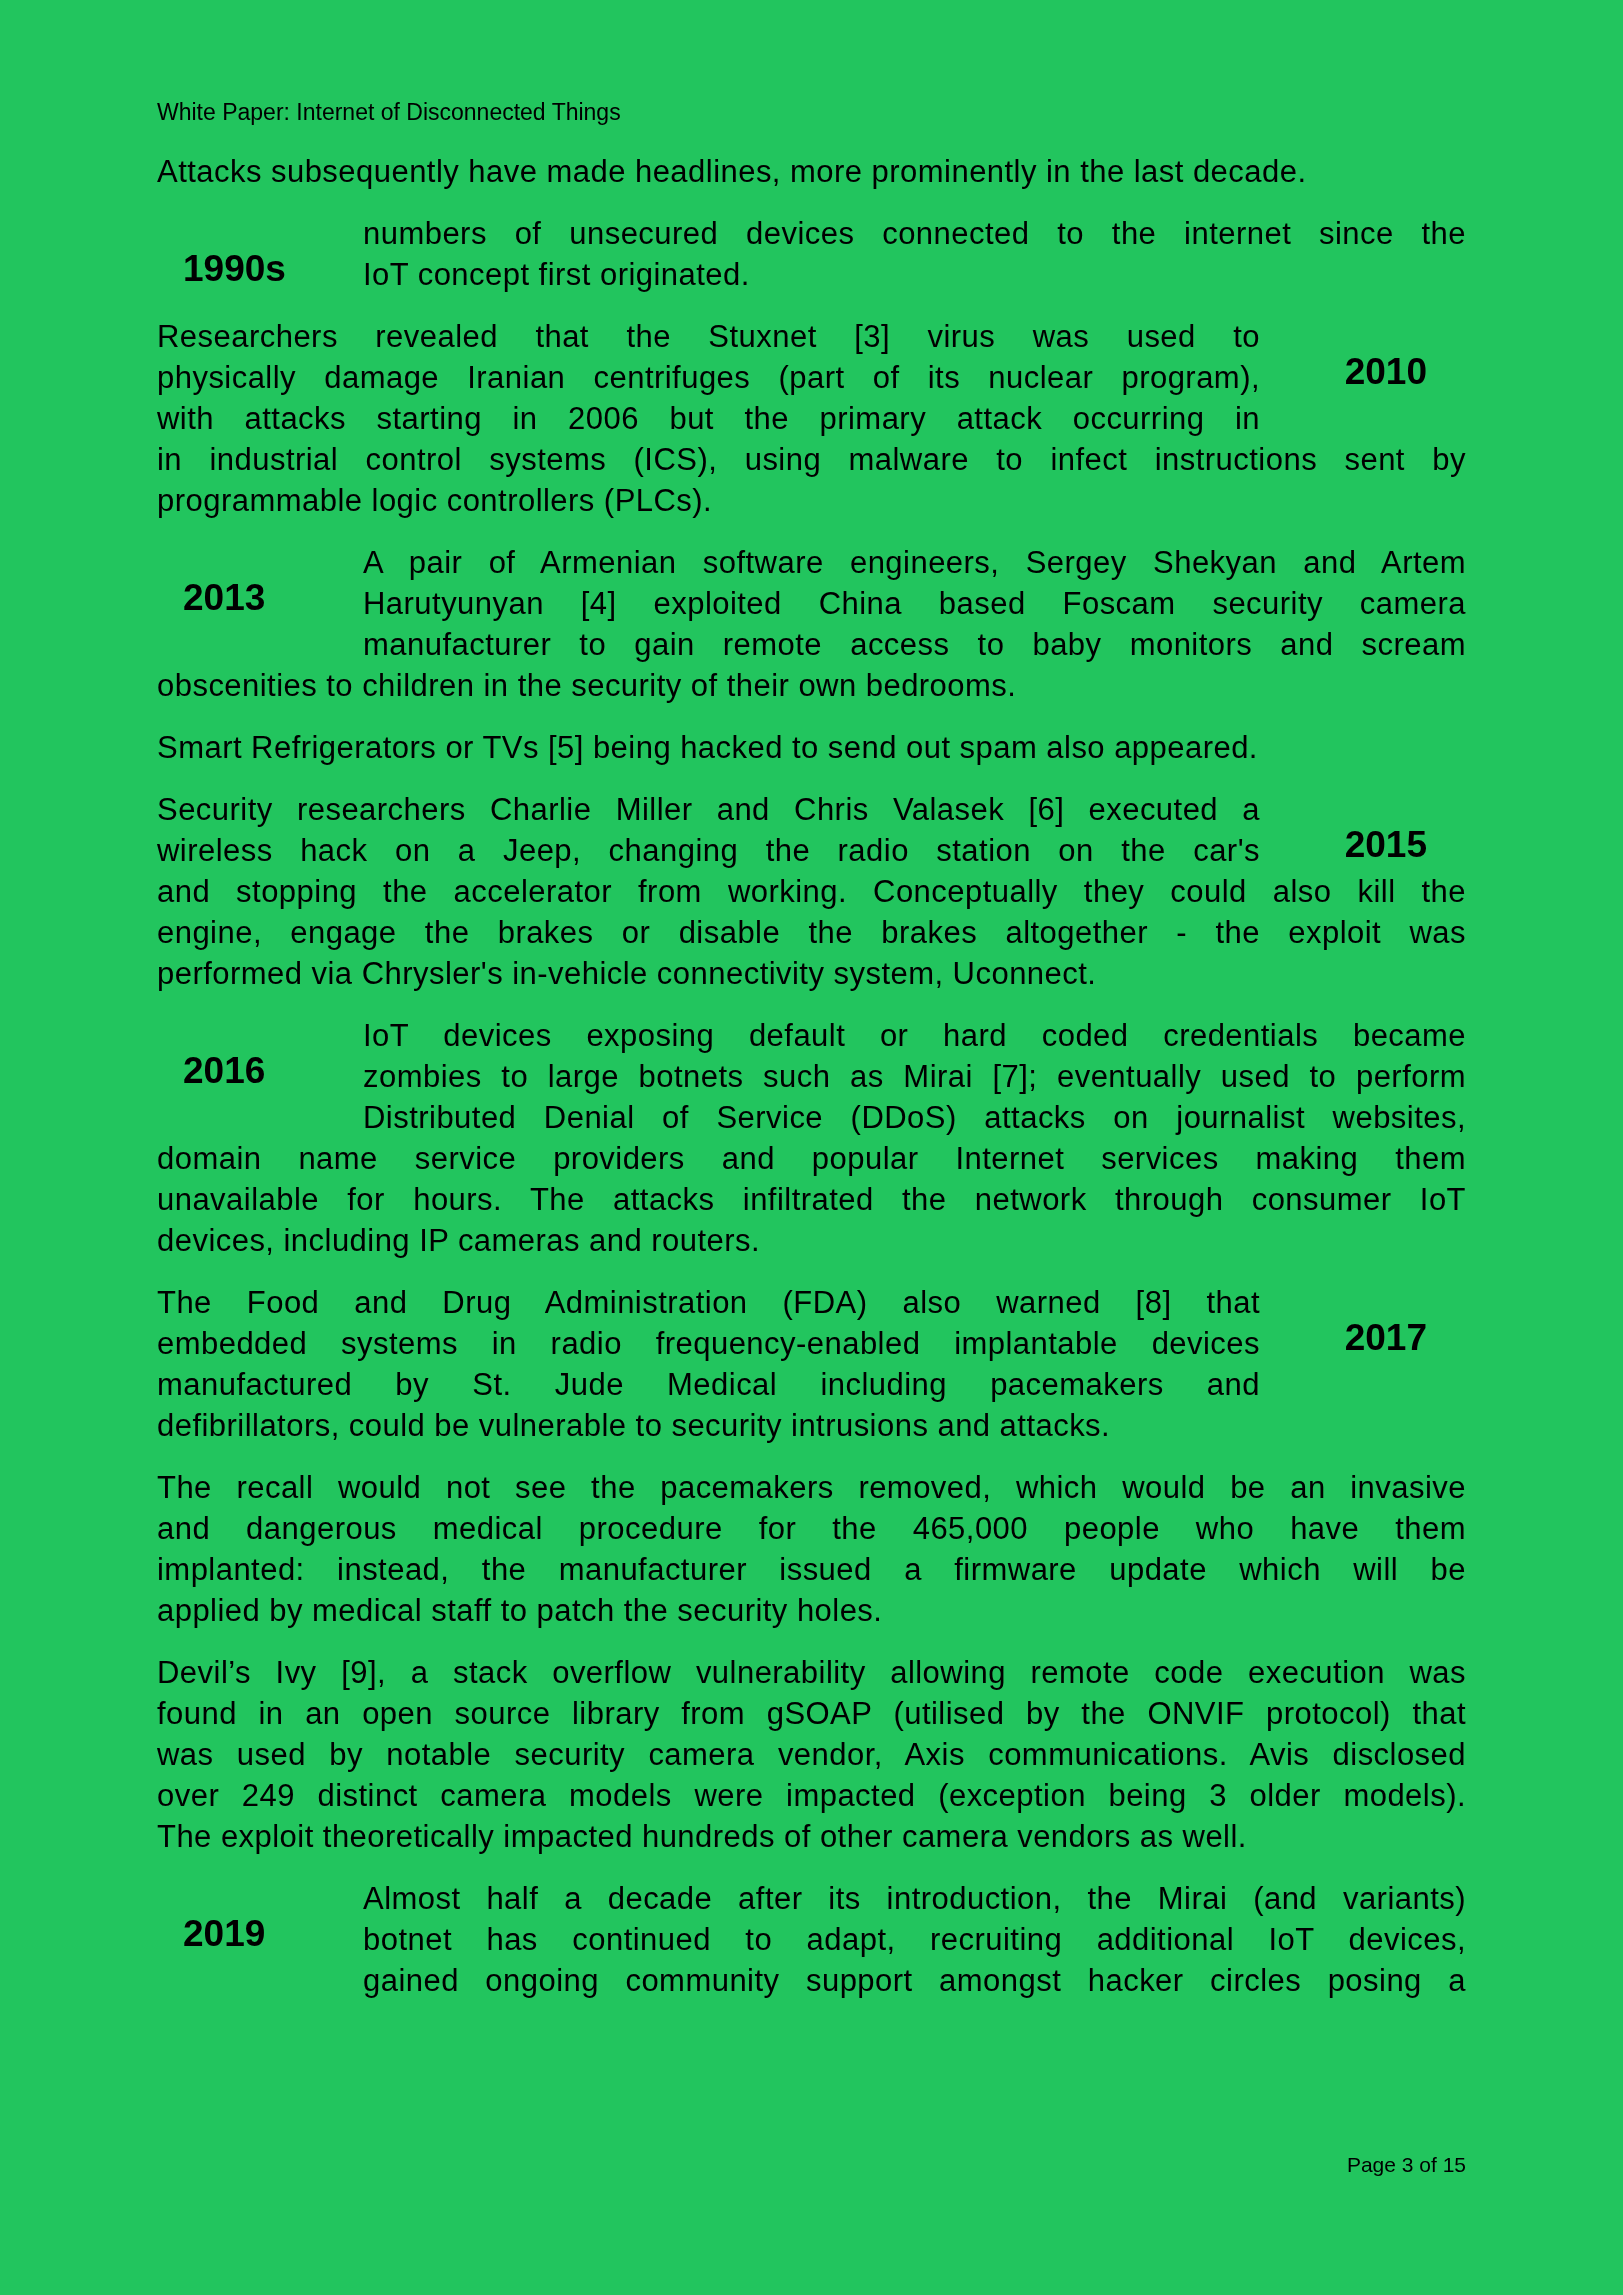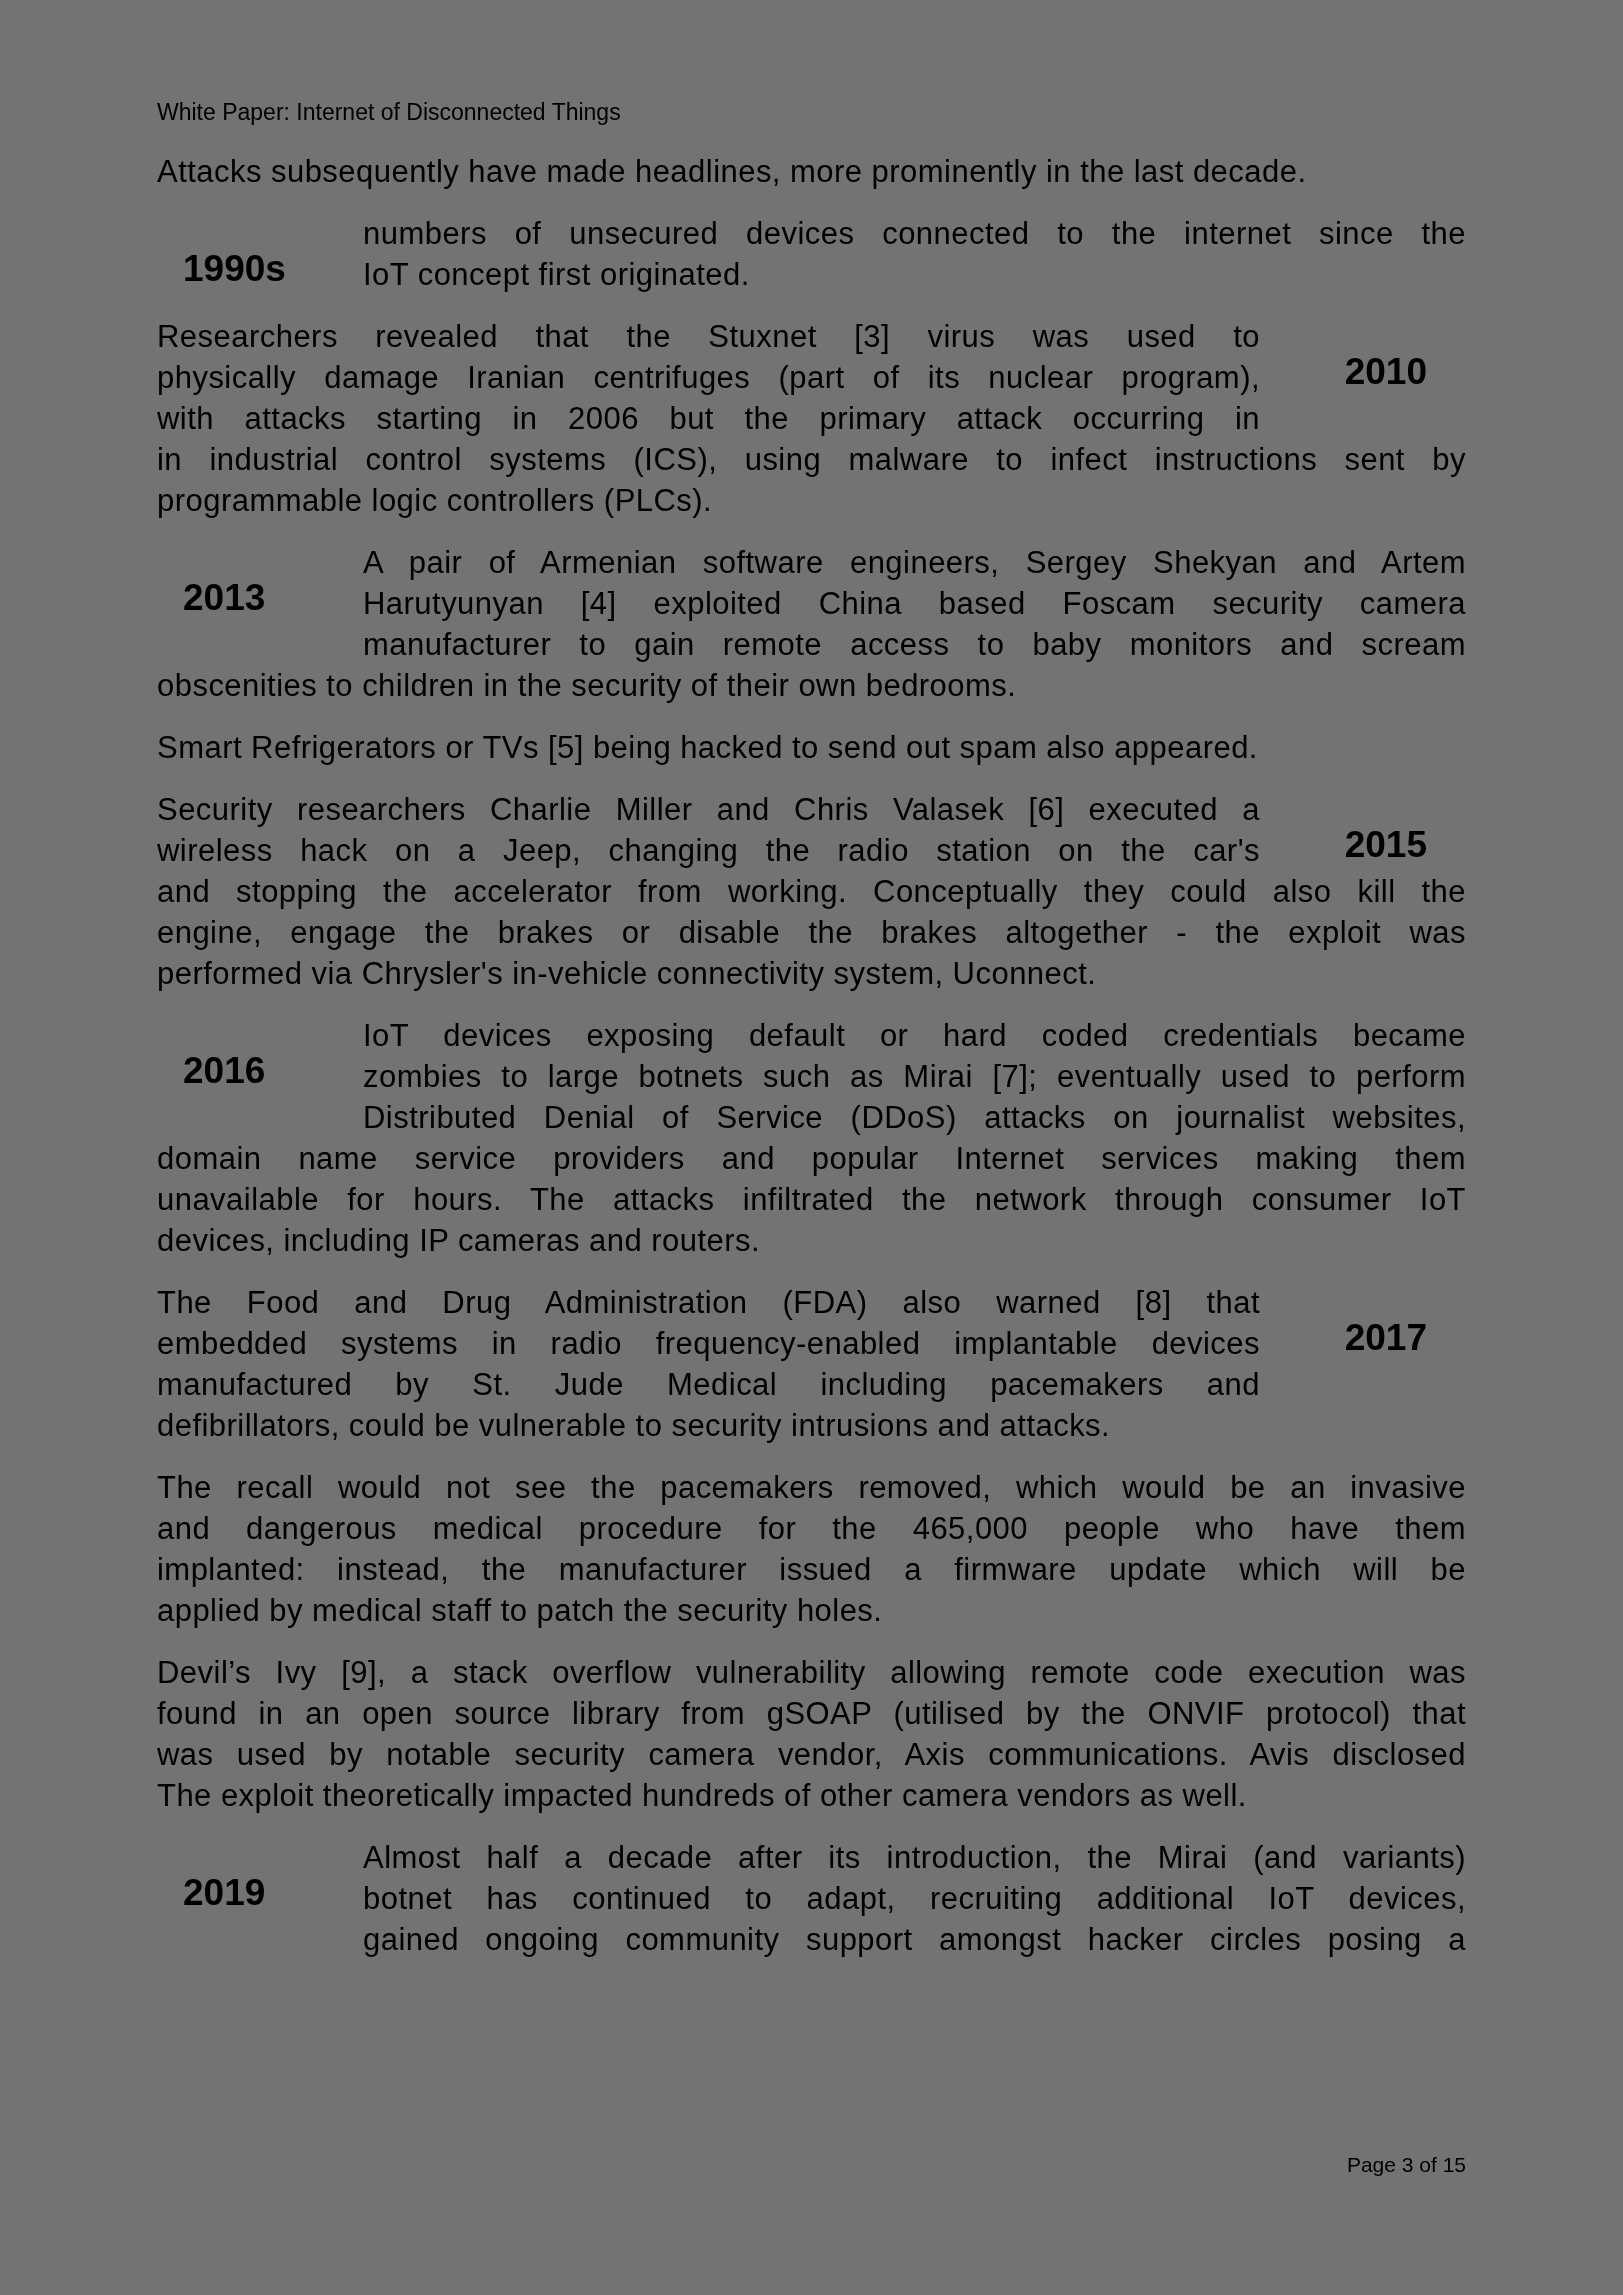--- a/index.html
+++ b/index.html
@@ -6,21 +6,21 @@
   body {
     background: #ffffff;
     font-family: "Liberation Sans", "DejaVu Sans", sans-serif;
     color: #000000;
     -webkit-font-smoothing: antialiased;
   }
   .page {
     position: relative;
     width: 1623px;
     height: 2295px;
-    background: #737373;
+    background: #22c55e;
     overflow: hidden;
   }
   .doc-header {
     position: absolute;
     left: 157px;
     top: 99px;
     font-size: 23px;
     line-height: 26px;
     white-space: nowrap;
   }
@@ -138,20 +138,21 @@
       <div class="ln j">The recall would not see the pacemakers removed, which would be an invasive</div>
       <div class="ln j">and dangerous medical procedure for the 465,000 people who have them</div>
       <div class="ln j">implanted: instead, the manufacturer issued a firmware update which will be</div>
       <div class="ln last">applied by medical staff to patch the security holes.</div>
     </div>
 
     <div class="block">
       <div class="ln j">Devil’s Ivy [9], a stack overflow vulnerability allowing remote code execution was</div>
       <div class="ln j">found in an open source library from gSOAP (utilised by the ONVIF protocol) that</div>
       <div class="ln j">was used by notable security camera vendor, Axis communications. Avis disclosed</div>
+      <div class="ln j">over 249 distinct camera models were impacted (exception being 3 older models).</div>
       <div class="ln last">The exploit theoretically impacted hundreds of other camera vendors as well.</div>
     </div>
 
     <section class="block sec left">
       <div class="year">2019</div>
       <div class="ln j il">Almost half a decade after its introduction, the Mirai (and variants)</div>
       <div class="ln j il">botnet has continued to adapt, recruiting additional IoT devices,</div>
       <div class="ln j il">gained ongoing community support amongst hacker circles posing a</div>
     </section>
 

